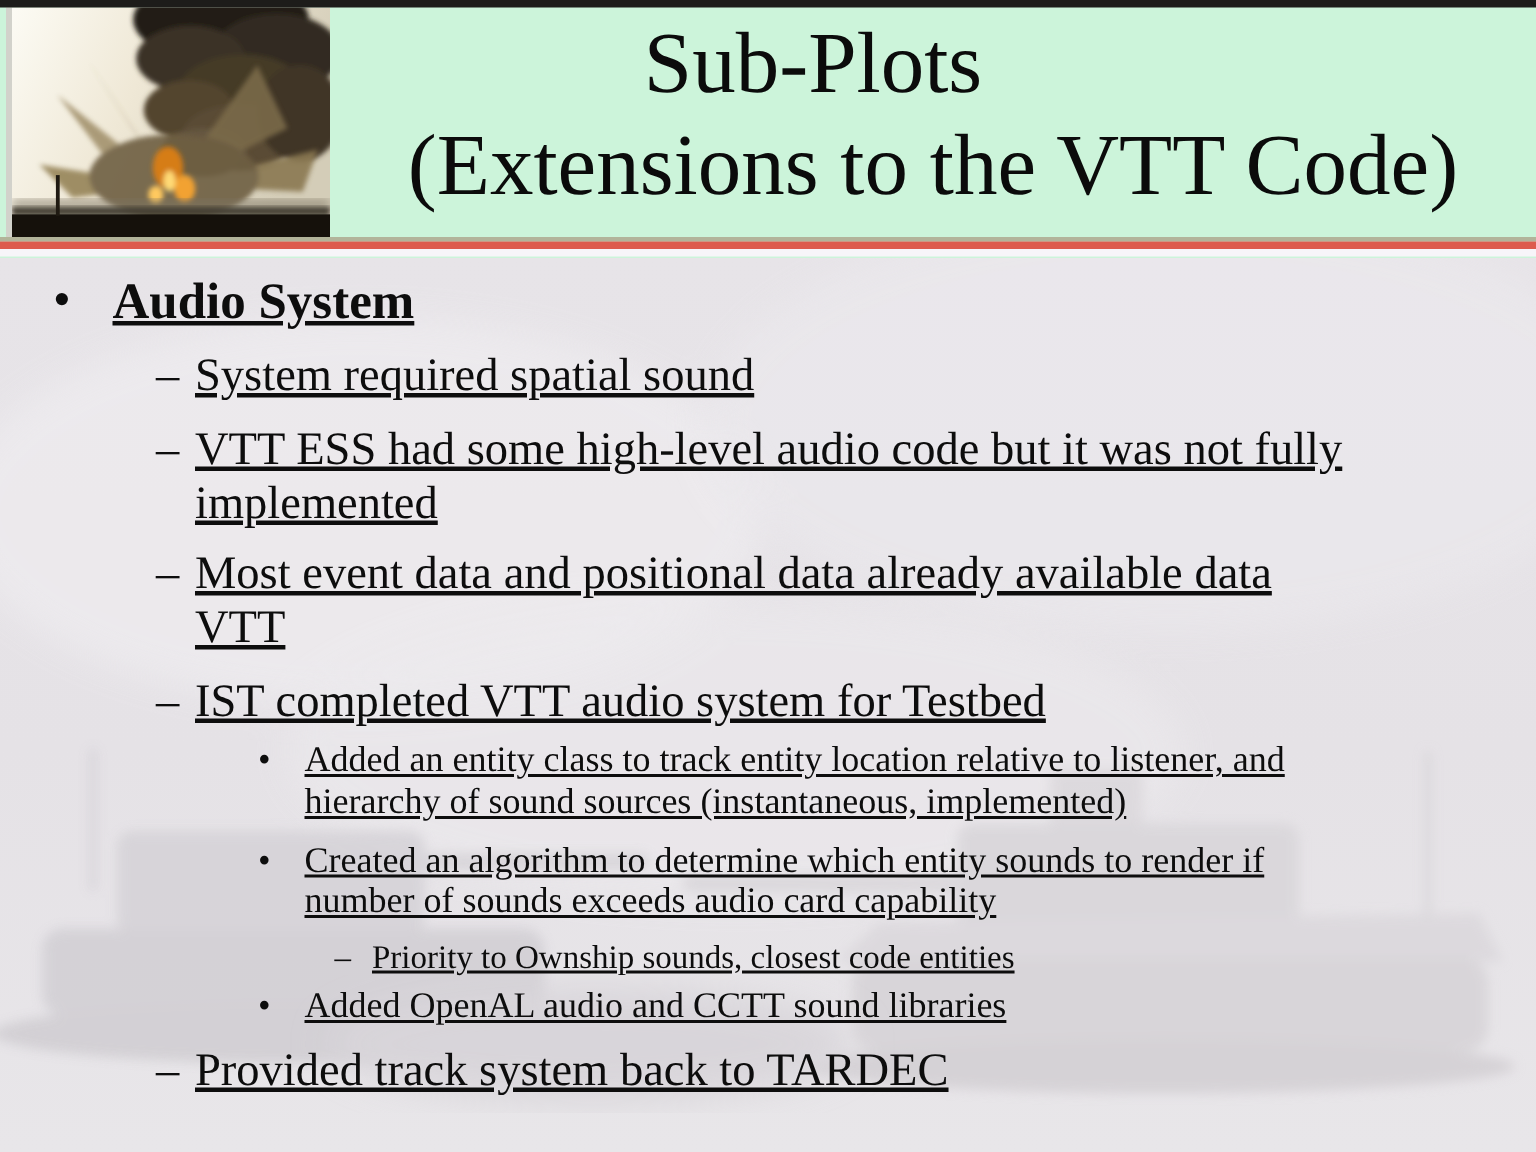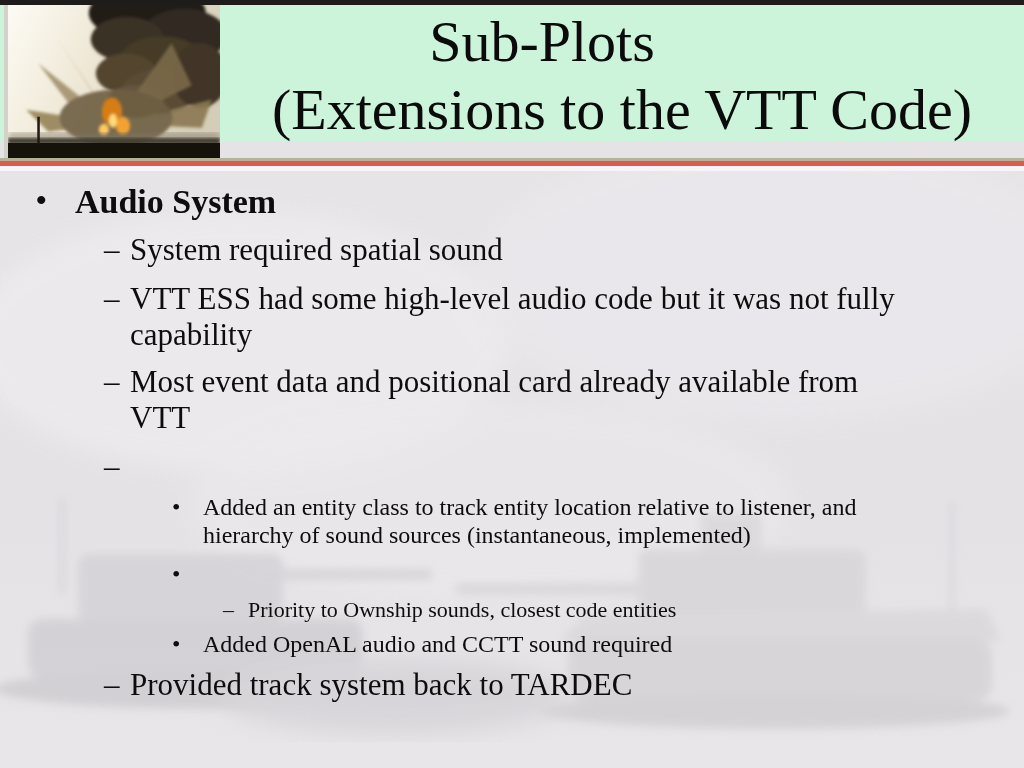--- a/index.html
+++ b/index.html
@@ -6,21 +6,21 @@
   .slide {
     position:relative; width:1024px; height:768px; overflow:hidden;
     font-family:"Liberation Serif","DejaVu Serif",serif;
     background:#e6e3e7;
   }
   
   .top-border { position:absolute; top:0; left:0; width:1024px; height:5px; background:#1d1c1a; z-index:6; }
 
   
   .header {
-    position:absolute; top:0; left:0; width:1024px; height:141px;
+    position:absolute; top:0; left:0; width:1024px; height:172px;
     background:#ccf4da; z-index:3;
   }
   .title-line1, .title-line2 {
     position:absolute; transform:translateX(-50%); white-space:nowrap;
     color:#0b0b0b; font-size:58px; line-height:1.1; letter-spacing:0px;
   }
   .title-line1 { left:542px; top:10px; }
   .title-line2 { left:622px; top:78px; }
 
   .photo-frame {
@@ -44,21 +44,21 @@
   }
   .bg-art { position:absolute; inset:0; opacity:0.8; pointer-events:none; }
   .bg-art svg { display:block; width:100%; height:100%; }
 
   .bullet-list {
     position:relative; z-index:2; list-style:none; margin:0; padding:12px 4px 0 0;
     color:#0d0d0d;
   }
   .bullet-item { display:flex; align-items:flex-start; margin-top:11px; }
   .marker { flex:none; text-align:left; }
-  .btext  { white-space:pre-line; }
+  .btext  { white-space:pre-line;text-decoration:underline; }
 
   .l1 { font-size:34px; font-weight:bold; line-height:1.08; margin-top:1px; padding-left:36px; }
   .l1 .marker { width:39px; font-size:30px; }
   .l2 { font-size:31px; line-height:1.16; padding-left:104px; }
   .l2 .marker { width:26px; }
   .l3 { font-size:24px; line-height:1.15; padding-left:172px; }
   .l3 .marker { width:31px; text-align:left; }
   .l4 { font-size:22px; line-height:1.12; padding-left:223px; }
   .l4 .marker { width:25px; }
 
@@ -184,51 +184,54 @@
   </li>
 
   <li class="bullet-item l2">
     <span class="marker">–</span>
     <span class="btext">System required spatial sound</span>
   </li>
 
   <li class="bullet-item l2">
     <span class="marker">–</span>
     <span class="btext">VTT ESS had some high-level audio code but it was not fully
-capability</span>
-  </li>
-
-  <li class="bullet-item l2">
-    <span class="marker">–</span>
-    <span class="btext">Most event data and positional card already available from
+implemented</span>
+  </li>
+
+  <li class="bullet-item l2">
+    <span class="marker">–</span>
+    <span class="btext">Most event data and positional data already available data
 VTT</span>
   </li>
 
   <li class="bullet-item l2">
     <span class="marker">–</span>
+    <span class="btext">IST completed VTT audio system for Testbed</span>
   </li>
 
   <li class="bullet-item l3">
     <span class="marker">•</span>
     <span class="btext">Added an entity class to track entity location relative to listener, and
 hierarchy of sound sources (instantaneous, implemented)</span>
   </li>
 
   <li class="bullet-item l3">
     <span class="marker">•</span>
+    <span class="btext">Created an algorithm to determine which entity sounds to render if
+number of sounds exceeds audio card capability</span>
   </li>
 
   <li class="bullet-item l4">
     <span class="marker">–</span>
     <span class="btext">Priority to Ownship sounds, closest code entities</span>
   </li>
 
   <li class="bullet-item l3">
     <span class="marker">•</span>
-    <span class="btext">Added OpenAL audio and CCTT sound required</span>
+    <span class="btext">Added OpenAL audio and CCTT sound libraries</span>
   </li>
 
   <li class="bullet-item l2">
     <span class="marker">–</span>
     <span class="btext">Provided track system back to TARDEC</span>
   </li>
 </ul>
   </div>
 
 </div>

